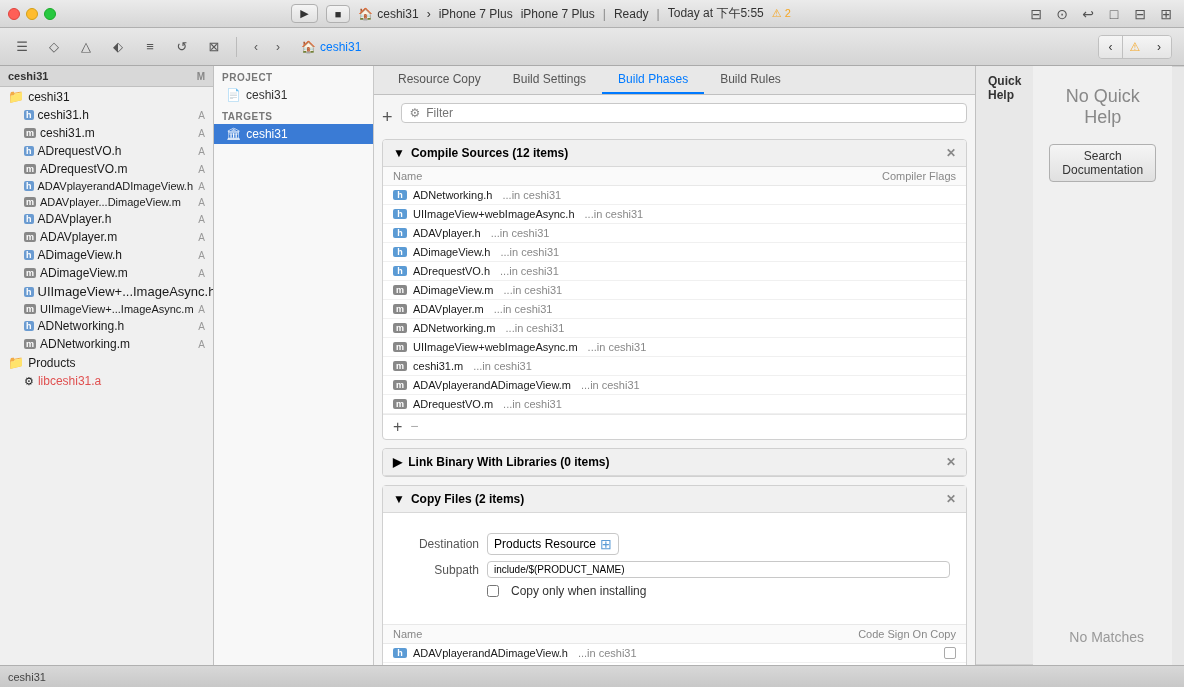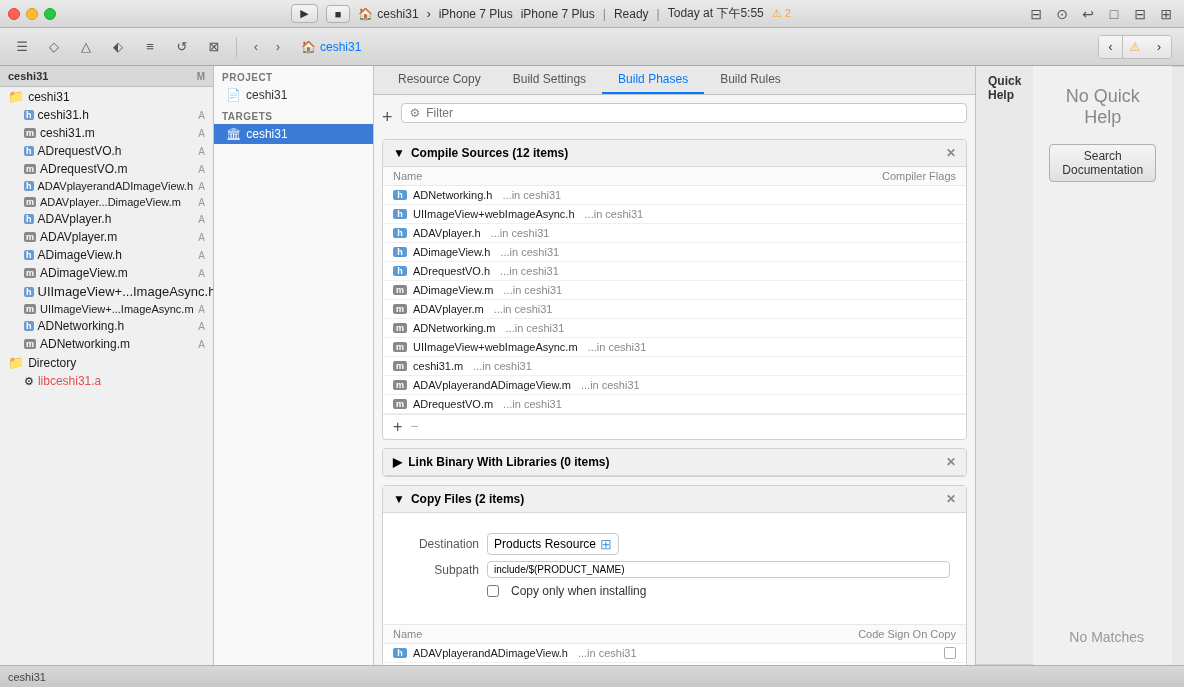--- a/index.html
+++ b/index.html
@@ -458,21 +458,21 @@
       <span class="badge">A</span>
     </div>
     <div class="sidebar-item sidebar-indent">
       <span class="file-icon-m">m</span>
       <span>ADNetworking.m</span>
       <span class="badge">A</span>
     </div>
 
     <div class="sidebar-item">
       <span class="folder-icon">📁</span>
-      <span>Directory</span>
+      <span>Products</span>
     </div>
     <div class="sidebar-item sidebar-indent">
       <span style="font-size:11px;">⚙</span>
       <span style="color:#e05050;">libceshi31.a</span>
     </div>
   </div>
 
   <div class="project-panel">
     <div class="project-section">PROJECT</div>
     <div class="project-item">

